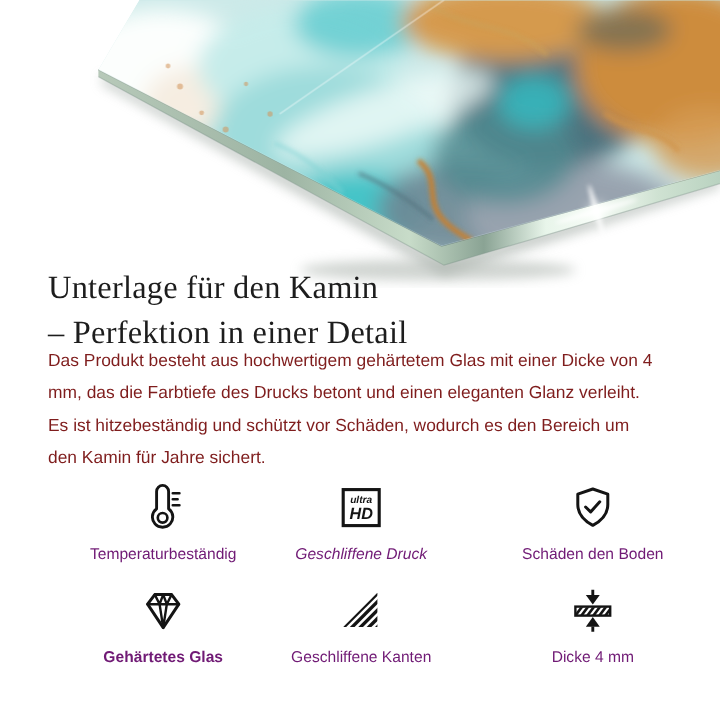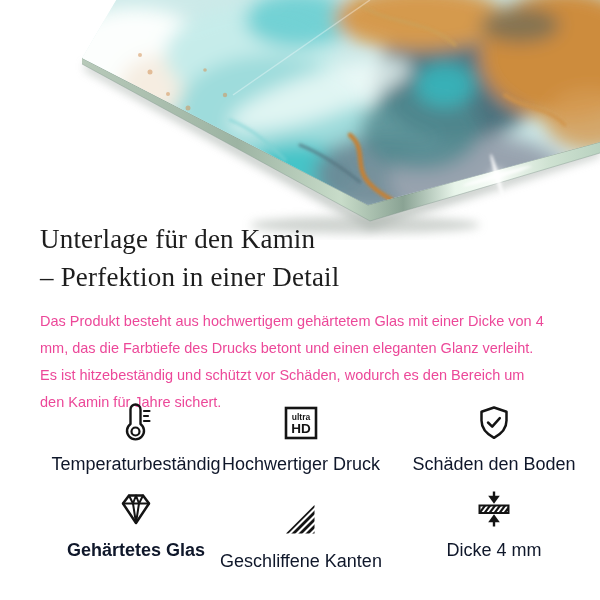--- a/index.html
+++ b/index.html
@@ -2,29 +2,29 @@
 <html><head>
 <meta charset="utf-8">
 <style>
   html,body{margin:0;padding:0;background:#fff;}
   .stage{position:relative;width:600px;height:600px;background:#ffffff;overflow:hidden;
          font-family:"Liberation Sans",sans-serif;}
   .hero{position:absolute;top:0;left:0;width:600px;height:240px;}
   .heading{position:absolute;left:40px;top:220px;width:520px;
            font-family:"Liberation Serif",serif;font-size:27px;line-height:38px;
            color:#1d1d1d;font-weight:400;letter-spacing:.2px;}
-  .para{position:absolute;left:40px;top:308px;width:512px;
-        font-size:14.5px;line-height:27px;color:#ec4899;}
+  .para{position:absolute;left:40px;top:288px;width:512px;
+        font-size:14.5px;line-height:27px;color:#7f1d1d;}
   .features{position:absolute;left:0;top:400px;width:600px;height:170px;}
   .feature{position:absolute;width:220px;display:flex;flex-direction:column;
            align-items:center;}
   .f-icon{width:40px;height:40px;}
-  .f-label{margin-top:11px;font-size:18px;color:#0f172a;white-space:nowrap;}
-  .pos-r1c1{left:26px;top:3px;}  .pos-r1c2{left:191px;top:3px;}  .pos-r1c3{left:384px;top:3px;}
-  .pos-r2c1{left:26px;top:89px;font-weight:bold;} .pos-r2c2{left:191px;top:100px;} .pos-r2c3{left:384px;top:89px;}
+  .f-label{margin-top:11px;font-size:13px;color:#701a75;white-space:nowrap;}
+  .pos-r1c1{left:26px;top:3px;}  .pos-r1c2{left:191px;top:3px;font-style:italic;}  .pos-r1c3{left:384px;top:3px;}
+  .pos-r2c1{left:26px;top:89px;font-weight:bold;} .pos-r2c2{left:191px;top:89px;} .pos-r2c3{left:384px;top:89px;}
   svg{display:block;}
 </style>
 </head>
 <body>
 
 <div class="stage">
 
   <div class="hero">
     <svg width="600" height="240" viewBox="0 0 600 240">
       <defs>
@@ -127,21 +127,21 @@
       </svg>
       <div class="f-label">Temperaturbeständig</div>
     </div>
 
     <div class="feature pos-r1c2">
       <svg class="f-icon" viewBox="0 0 40 40">
         <rect x="5" y="5" width="30" height="30" fill="none" stroke="#141414" stroke-width="2.6"></rect>
         <text x="20" y="16.5" text-anchor="middle" font-family="Liberation Sans, sans-serif" font-size="8.5" font-weight="700" fill="#141414">ultra</text>
         <text x="20" y="29.5" text-anchor="middle" font-family="Liberation Sans, sans-serif" font-size="13.5" font-weight="800" fill="#141414">HD</text>
       </svg>
-      <div class="f-label">Hochwertiger Druck</div>
+      <div class="f-label">Geschliffene Druck</div>
     </div>
 
     <div class="feature pos-r1c3">
       <svg class="f-icon" viewBox="0 0 40 40" fill="none" stroke="#141414" stroke-width="2.5" stroke-linecap="round" stroke-linejoin="round">
         <path d="M20,4.5 L32.5,8.8 V17.5 C32.5,25.8 27.4,30.9 20,34.8 C12.6,30.9 7.5,25.8 7.5,17.5 V8.8 Z"></path>
         <path d="M14,19.5 L18.2,23.6 L25.8,15.2"></path>
       </svg>
       <div class="f-label">Schäden den Boden</div>
     </div>
 

